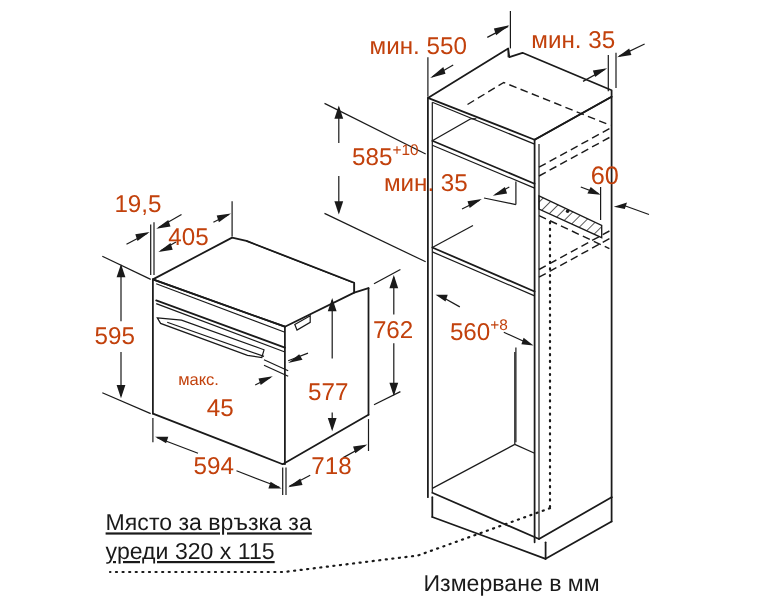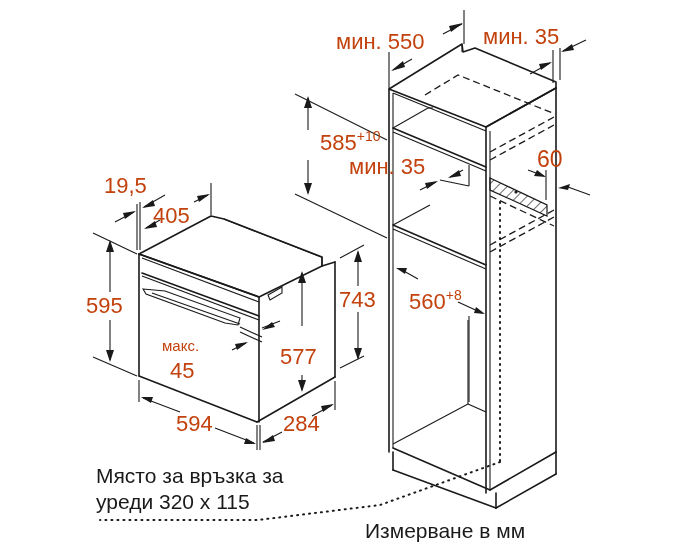--- a/index.html
+++ b/index.html
@@ -213,24 +213,24 @@
 <div class="lbl" style="left:349px;top:156px;">мин. 35</div>
 <div class="lbl" style="left:537px;top:148px;font-size:23px;">60</div>
 
 <div class="lbl" style="left:409px;top:288px;">
   <span>560</span><sup>+8</sup>
 </div>
 
 <div class="lbl" style="left:104px;top:175px;">19,5</div>
 <div class="lbl" style="left:153px;top:205px;">405</div>
 <div class="lbl" style="left:86px;top:295px;">595</div>
-<div class="lbl" style="left:339px;top:289px;">743</div>
+<div class="lbl" style="left:339px;top:289px;">762</div>
 <div class="lbl" style="left:280px;top:346px;">577</div>
 <div class="lbl" style="left:162px;top:338px;font-size:15px;">макс.</div>
-<div class="lbl" style="left:170px;top:360px;text-align:center;">45</div>
+<div class="lbl" style="left:188px;top:360px;text-align:center;">45</div>
 <div class="lbl" style="left:176px;top:413px;">594</div>
-<div class="lbl" style="left:283px;top:413px;">284</div>
-
-<div class="note" style="left:96px;top:463px;">
+<div class="lbl" style="left:283px;top:413px;">718</div>
+
+<div class="note" style="left:96px;top:463px;text-decoration:underline;">
   <div>Място за връзка за</div>
   <div>уреди 320 x 115</div>
 </div>
-<div class="note" style="left:365px;top:518px;">Измерване в мм</div>
+<div class="note" style="left:385px;top:518px;">Измерване в мм</div>
 
 </body></html>

